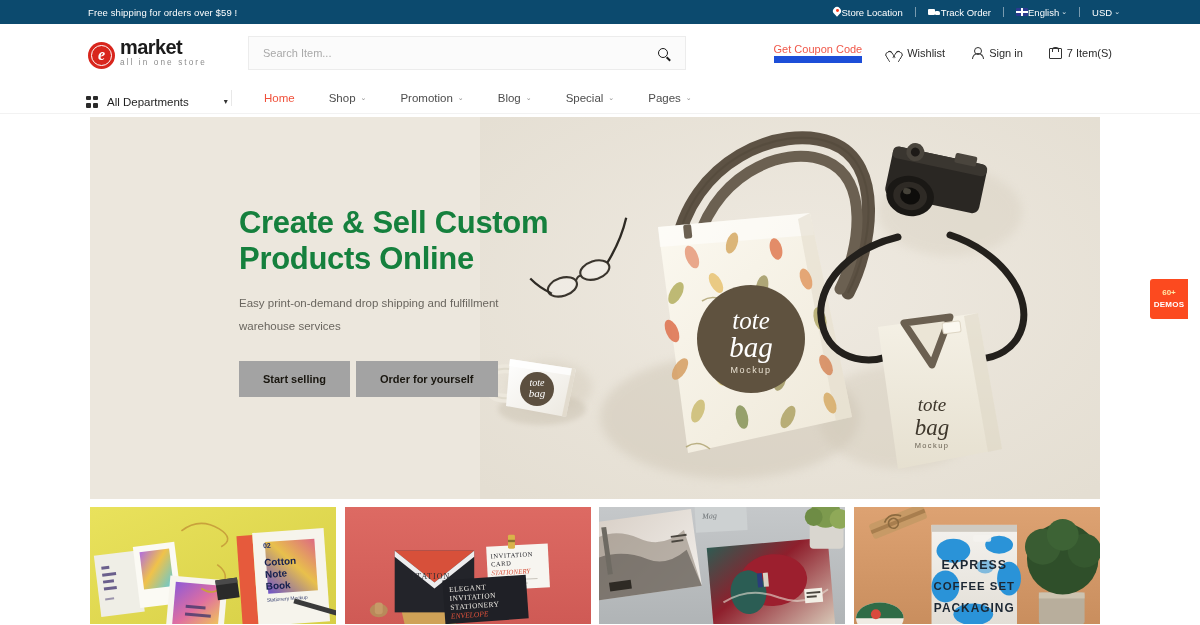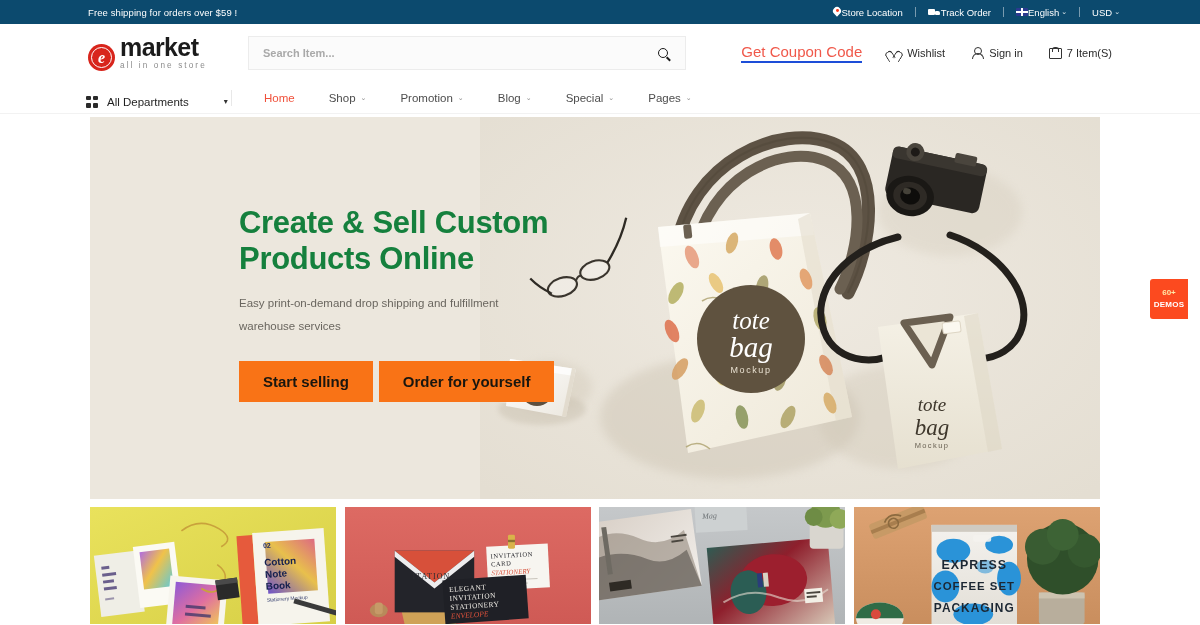--- a/index.html
+++ b/index.html
@@ -64,55 +64,54 @@
     display:flex; align-items:center; justify-content:center;
     font-family:"Liberation Serif", serif; font-style:italic; font-weight:bold;
     font-size:19px; line-height:1; position:relative;
   }
   .logo-mark:after{
     content:""; position:absolute; inset:3px; border:1.4px solid #fff; border-radius:50%;
   }
   .logo-mark span{ position:relative; z-index:2; font-size:16px; }
   .logo-text { line-height:1; padding-bottom:1px; }
   .logo-main {
-    font-size:25px; font-weight:bold; color:#1b1b1b; letter-spacing:-.6px; display:block;
+    font-size:20px; font-weight:bold; color:#1b1b1b; letter-spacing:-.6px; display:block;
   }
   .logo-sub {
     font-size:8.2px; color:#8c8c8c; letter-spacing:2.1px; display:block; margin-top:2px;
   }
 
   .searchbox {
     position:absolute; left:248px; width:438px; height:34px;
     background:#fbfbfb; border:1px solid #ececec;
     display:flex; align-items:center;
   }
   .searchbox input {
     flex:1; border:none; outline:none; background:transparent;
     font-family:"Liberation Sans", sans-serif; font-size:11px; color:#555;
     padding:0 14px;
-    font-weight:bold;
   }
   .searchbox input::placeholder{ color:#a9a9a9; }
   .search-btn {
     width:44px; height:32px; background:transparent; border:none; cursor:pointer;
     display:flex; align-items:center; justify-content:center;
   }
   .mag {
     width:10px; height:10px; border:1.8px solid #1a1a1a; border-radius:50%; position:relative;
   }
   .mag:after{
     content:""; position:absolute; right:-4px; bottom:-3px; width:5px; height:1.8px;
     background:#1a1a1a; transform:rotate(45deg);
   }
 
   .header-right {
     position:absolute; right:88px; display:flex; align-items:center; gap:26px;
   }
   .coupon {
-    font-size:15px; color:#f0584a; border-bottom:2px solid #1d4ed8; cursor:pointer;
+    font-size:11px; color:#f0584a; border-bottom:7px solid #1d4ed8; cursor:pointer;
     padding-bottom:1px;
   }
   .hr-item { display:flex; align-items:center; gap:7px; font-size:11px; color:#2b2b2b; cursor:pointer; white-space:nowrap; }
   .heart-icon{ width:12px; height:11px; position:relative; display:inline-block; }
   .heart-icon:before,.heart-icon:after{
     content:""; position:absolute; top:0; width:6px; height:9px;
     border:1.3px solid #333; border-bottom:none; border-radius:5px 5px 0 0;
   }
   .heart-icon:before{ left:0; transform:rotate(-32deg); transform-origin:bottom right;}
   .heart-icon:after{ right:0; transform:rotate(32deg); transform-origin:bottom left;}
@@ -164,23 +163,23 @@
   .hero-copy { position:absolute; left:149px; top:88px; width:330px; }
   .hero-title {
     font-size:31px; line-height:1.16; font-weight:bold; color:#15803d;
     letter-spacing:-.3px;
   }
   .hero-sub {
     margin-top:15px; font-size:11.5px; line-height:2.0; color:#6a665f; max-width:260px;
   }
   .hero-btns { margin-top:23px; display:flex; gap:6px; }
   .hero-btn {
-    background:#f97316; border:none; cursor:pointer;
+    background:#a3a3a3; border:none; cursor:pointer;
     font-family:"Liberation Sans", sans-serif;
-    font-size:15px; font-weight:bold; color:#19160f;
+    font-size:11px; font-weight:bold; color:#19160f;
     padding:12px 24px; min-width:102px; white-space:nowrap;
   }
 
   
   .hero-art { position:absolute; right:0; top:0; width:620px; height:382px; }
 
   
   .demos-badge {
     position:absolute; right:12px; top:279px; width:38px; height:40px;
     background:#fc4a1f; color:#ffe9a8;

